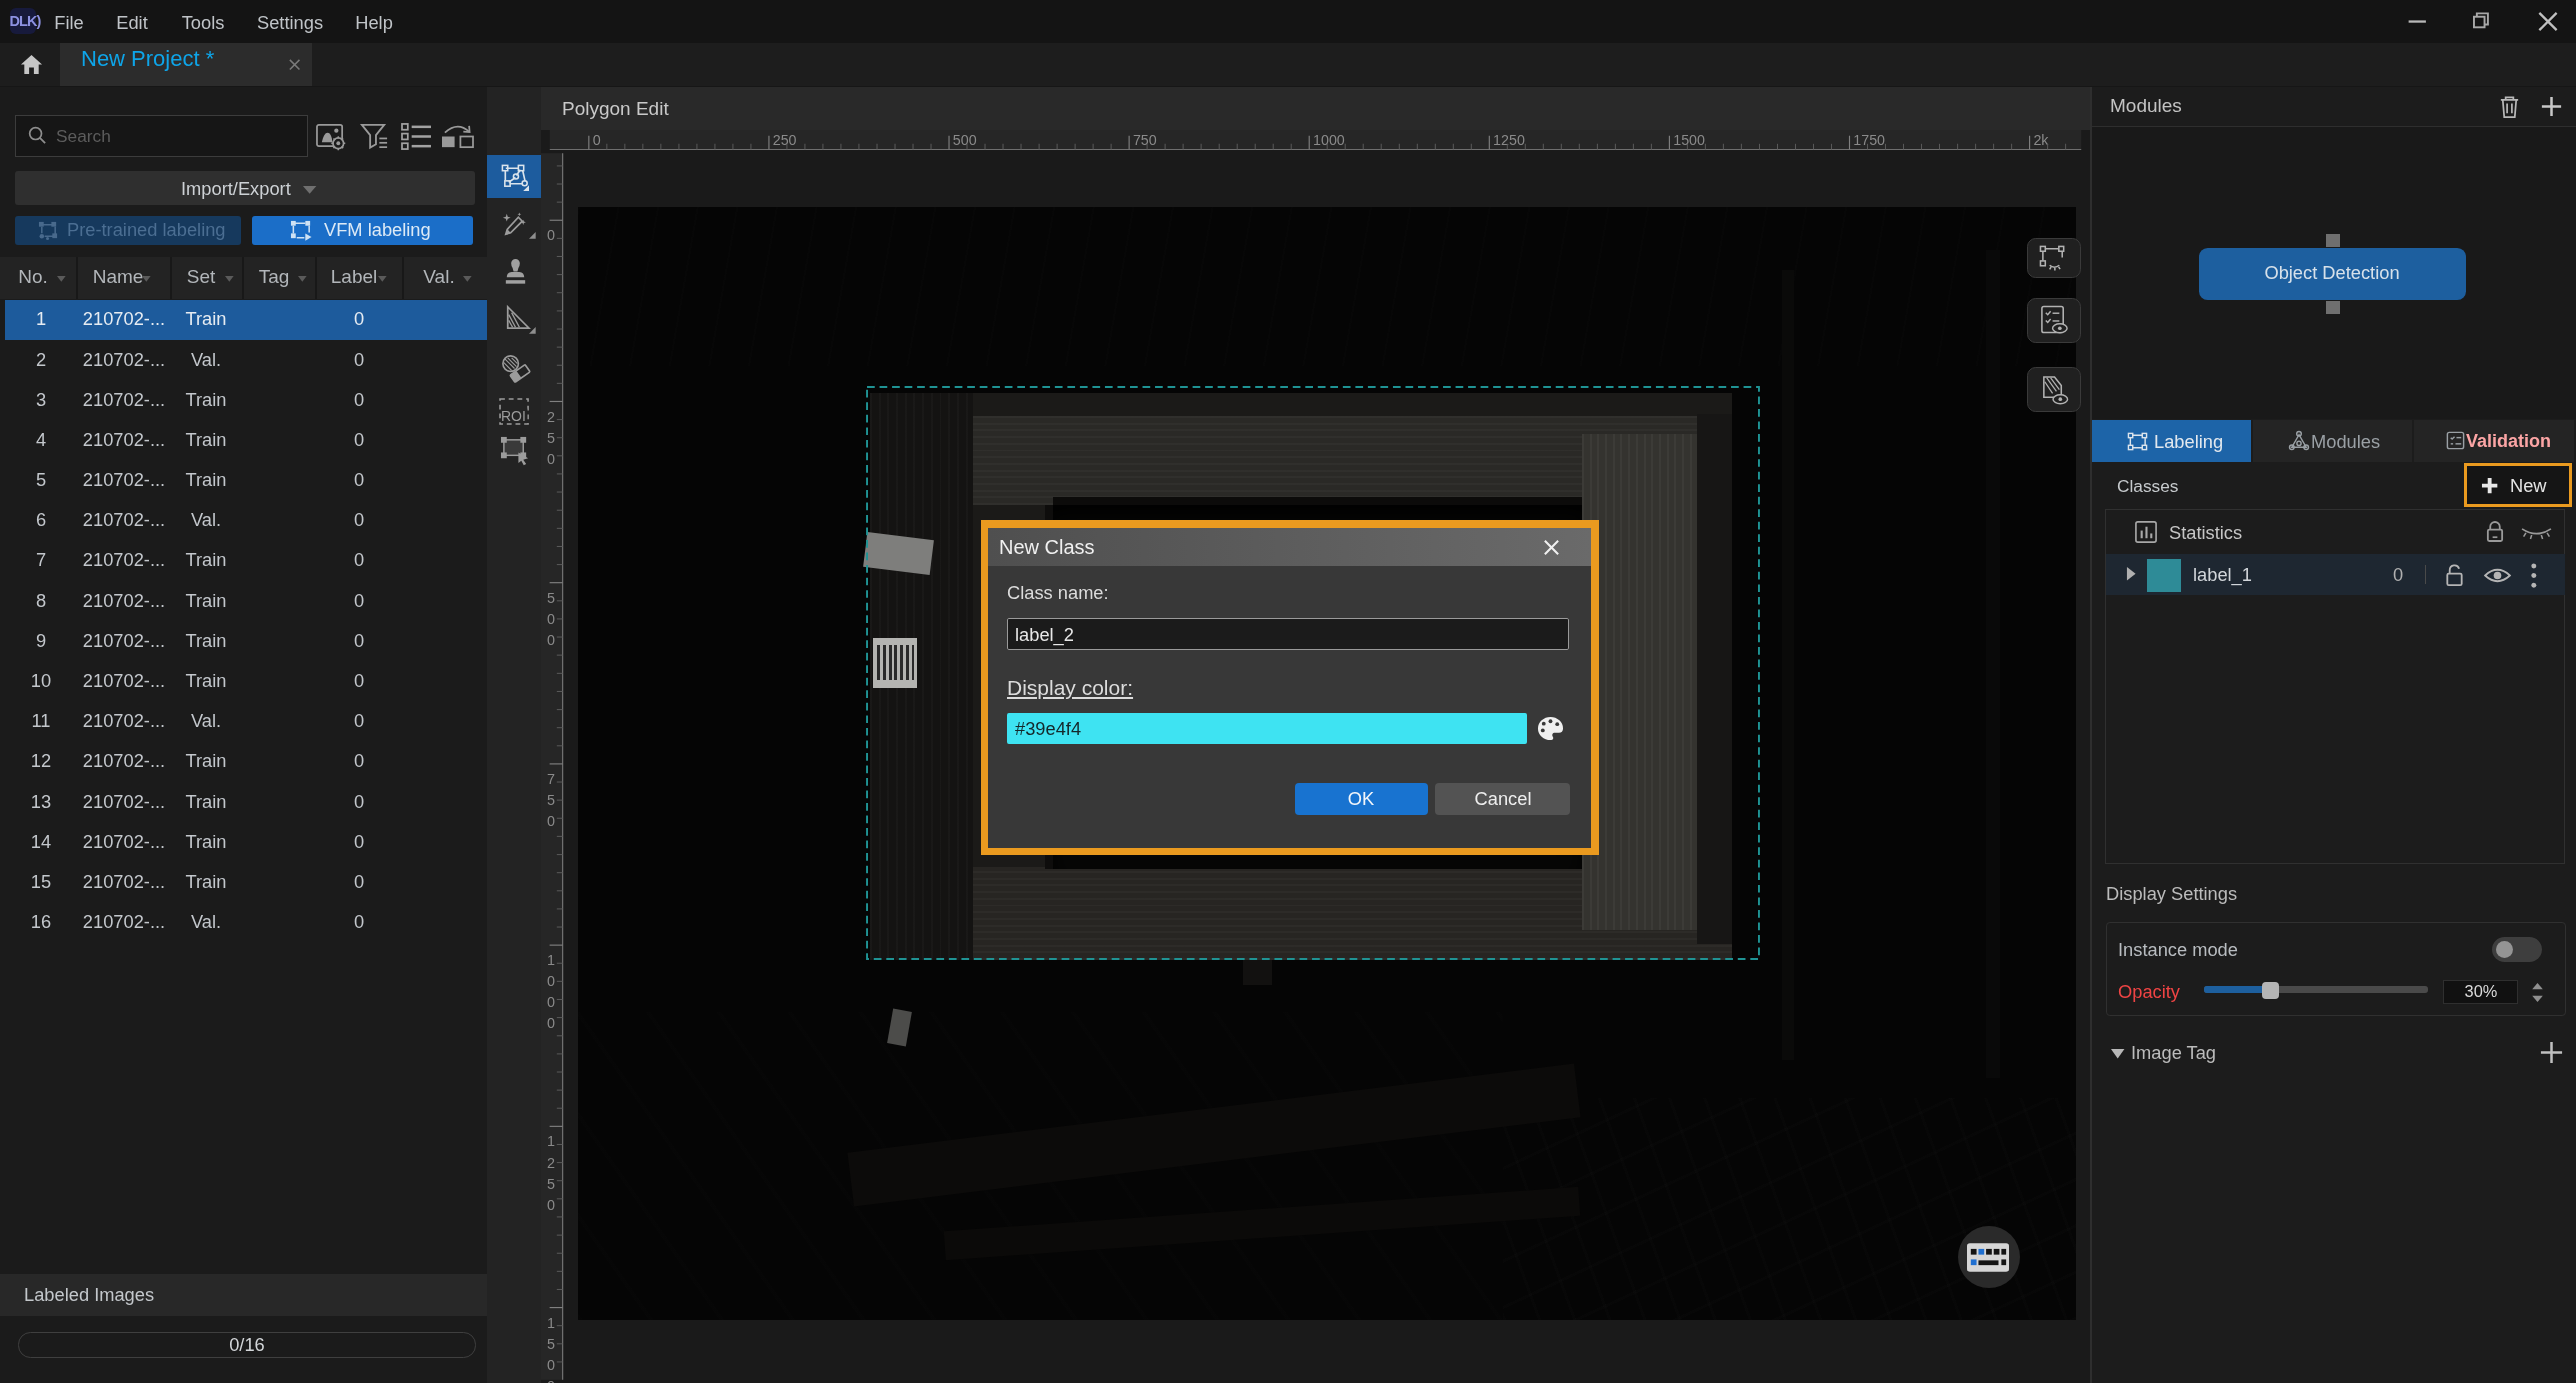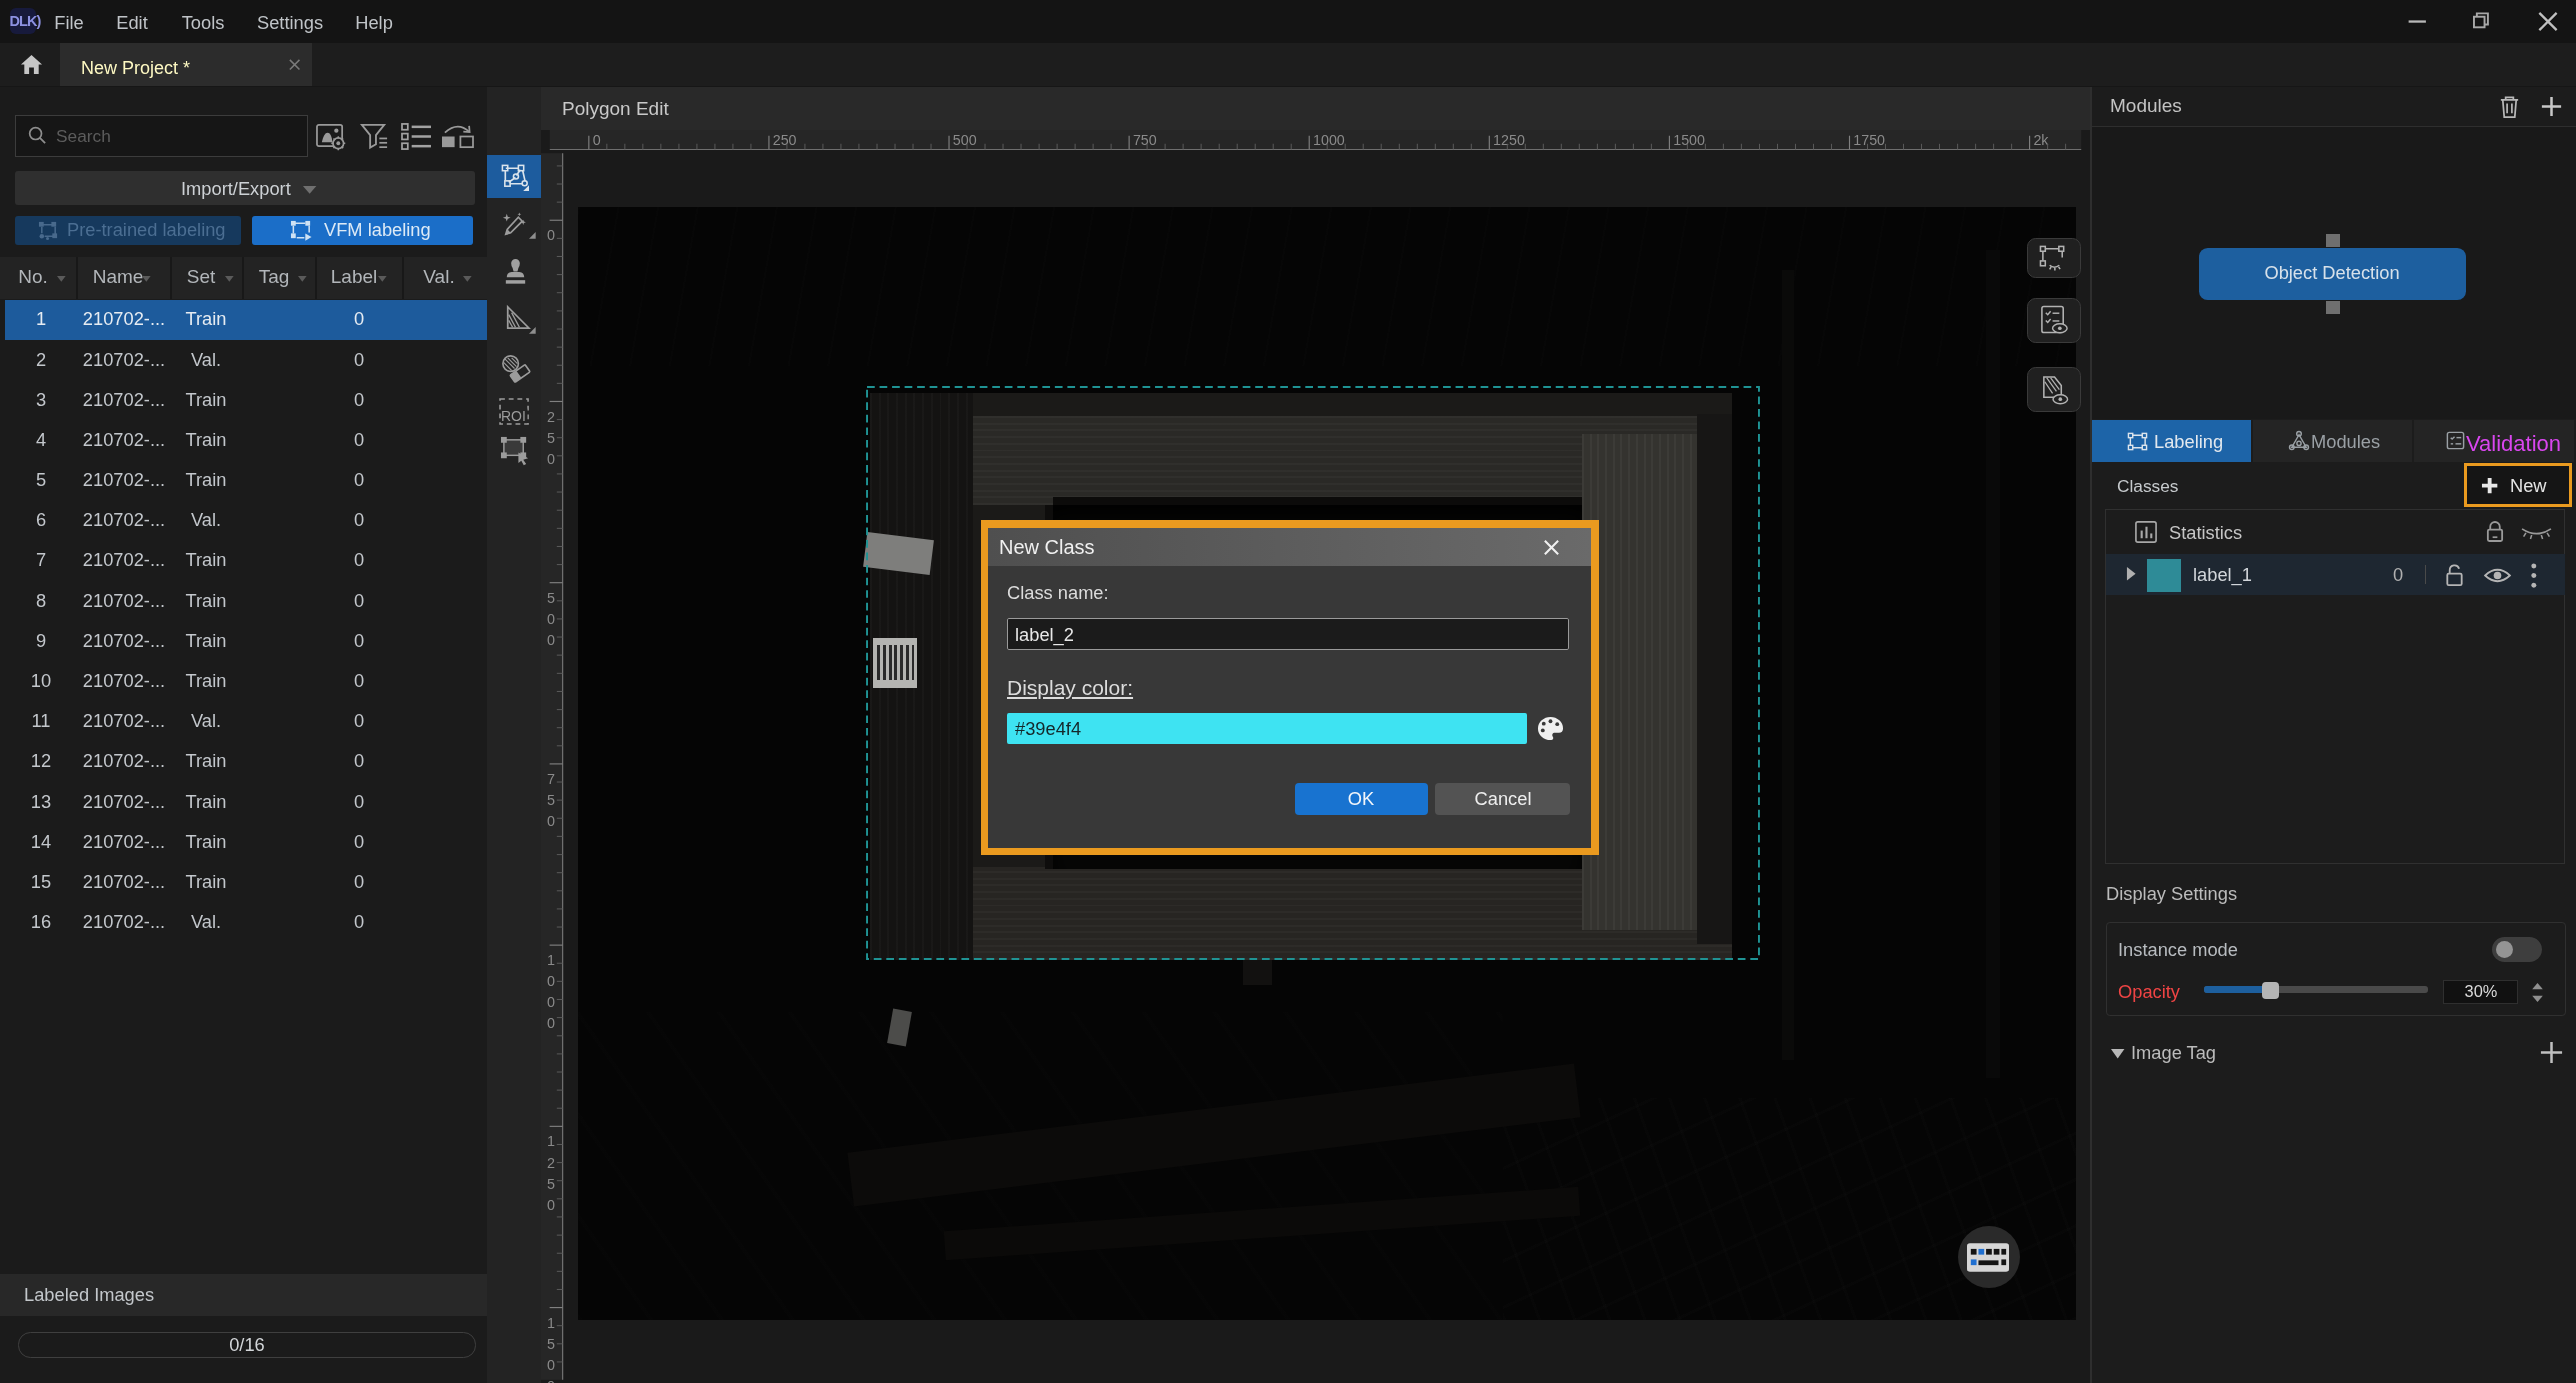--- a/index.html
+++ b/index.html
@@ -19,21 +19,21 @@
 <line x1="10" y1="14" x2="28" y2="14" stroke="#b8b8b8" stroke-width="2.4"></line>
 <rect x="78" y="9" width="11" height="11" fill="none" stroke="#a8a8a8" stroke-width="2"></rect>
 <path d="M81 9 V5.5 H92.5 V17 H89" fill="none" stroke="#a8a8a8" stroke-width="2"></path>
 <path d="M146 5 L164 23 M164 5 L146 23" stroke="#c0c0c0" stroke-width="2.4"></path>
 </svg>
 <div style="position:absolute;left:0;top:43px;width:2576px;height:43px;background:#1d1d1d;"></div>
 <svg class="abs" style="left:20px;top:53px;" width="23" height="23" viewBox="0 0 24 24">
 <path d="M12 2 L23 12 H19.5 V22 H14.5 V15 H9.5 V22 H4.5 V12 H1 Z" fill="#c6c6c6"></path>
 </svg>
 <div style="position:absolute;left:60px;top:43px;width:252px;height:43px;background:#2c2c2c;"></div>
-<div style="position:absolute;left:81px;top:58px;font-size:18px;color:#fef9c3;font-weight:normal;white-space:nowrap;">New Project *</div>
+<div style="position:absolute;left:81px;top:46px;font-size:22px;color:#0ea5e9;font-weight:normal;white-space:nowrap;">New Project *</div>
 <svg class="abs" style="left:286px;top:56px;" width="17.3" height="17.3" viewBox="0 0 18 18">
 <path d="M4 4 L14 14 M14 4 L4 14" stroke="#7a7a7a" stroke-width="1.6"></path>
     </svg>
 <div style="position:absolute;left:0;top:87px;width:487px;height:1297px;background:#1b1b1b;"></div>
 <div style="position:absolute;left:14.5px;top:115px;width:293px;height:42px;background:#161616;border:1px solid #3c3c3c;"></div>
 <svg class="abs" style="left:27px;top:125px;" width="21" height="21" viewBox="0 0 22 22">
 <circle cx="9" cy="9" r="6.2" fill="none" stroke="#8e8e8e" stroke-width="1.8"></circle>
 <line x1="13.5" y1="13.5" x2="19" y2="19" stroke="#8e8e8e" stroke-width="1.8"></line>
     </svg>
 <div style="position:absolute;left:56px;top:126px;font-size:17.3px;color:#5c5c5c;font-weight:normal;white-space:nowrap;">Search</div>
@@ -590,21 +590,21 @@
 <div style="position:absolute;left:2311px;top:431px;font-size:18.3px;color:#9aa0a5;font-weight:normal;white-space:nowrap;">Modules</div>
 <svg class="abs" style="left:2445px;top:430px;" width="21" height="21" viewBox="0 0 22 22">
 <rect x="2.5" y="2.5" width="17" height="17" rx="2" fill="none" stroke="#9aa0a5" stroke-width="1.5"></rect>
 <g stroke="#9aa0a5" stroke-width="1.5" fill="none">
 <path d="M6 8 l1.5 1.5 L10 7"></path>
         <line x1="12" y1="8" x2="17" y2="8"></line>
 <line x1="6" y1="14.5" x2="8.5" y2="14.5"></line>
         <line x1="11" y1="14.5" x2="17" y2="14.5"></line>
 </g>
     </svg>
-<div style="position:absolute;left:2466px;top:431px;font-size:22px;color:#d946ef;font-weight:normal;white-space:nowrap;">Validation</div>
+<div style="position:absolute;left:2466px;top:431px;font-size:18px;color:#fca5a5;font-weight:bold;white-space:nowrap;">Validation</div>
 <div style="position:absolute;left:2117px;top:476px;font-size:17.3px;color:#c6cacd;font-weight:normal;white-space:nowrap;">Classes</div>
 <div style="position:absolute;left:2464px;top:463px;width:108px;height:44px;background:#151515;border:3.9px solid #ea9a1f;"></div>
 <svg class="abs" style="left:2481px;top:477px;" width="17.3" height="17.3" viewBox="0 0 18 18">
 <path d="M9 1 V17 M1 9 H17" stroke="#e8e8e8" stroke-width="4"></path>
     </svg>
 <div style="position:absolute;left:2510px;top:475px;font-size:18.3px;color:#e4e4e4;font-weight:normal;white-space:nowrap;">New</div>
 <div style="position:absolute;left:2105px;top:509px;width:460px;height:355px;border:1px solid #303030;"></div>
 <svg class="abs" style="left:2134px;top:520px;" width="24" height="24" viewBox="0 0 25 25">
 <rect x="2" y="2" width="21" height="21" rx="2" fill="none" stroke="#a8a8a8" stroke-width="1.7"></rect>
 <g stroke="#a8a8a8" stroke-width="2.2">

